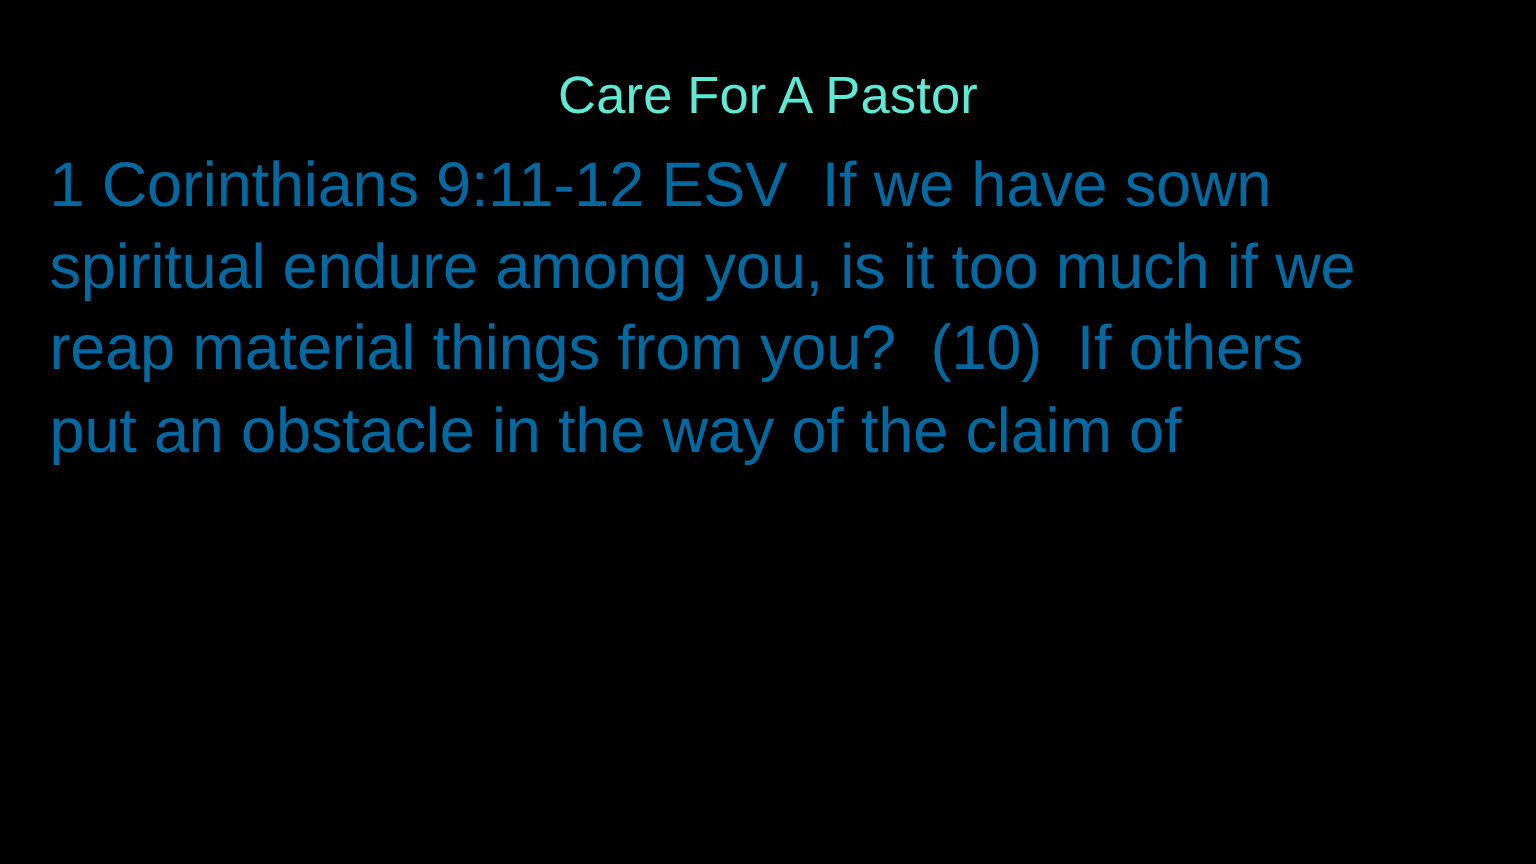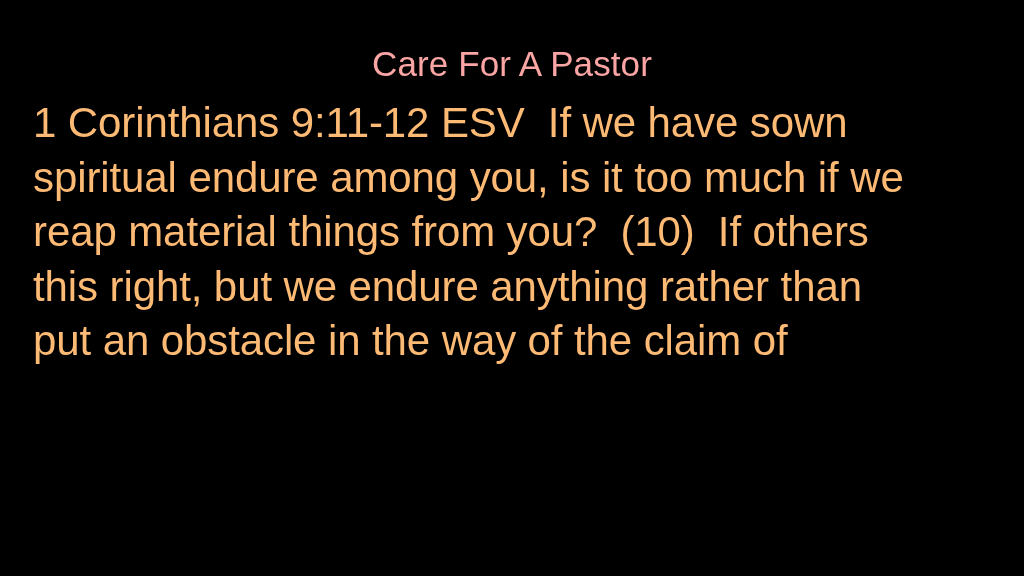--- a/index.html
+++ b/index.html
@@ -44,31 +44,30 @@
     color: #ffffff;
     font-size: 42px;
     line-height: 54.5px;
     font-weight: 400;
     letter-spacing: -0.1px;
   }
 
   .scripture-line {
     display: block;
     white-space: pre;
-    color: #fdba74;
+    color: #0369a1;
   }
 </style>
 </head>
 <body style="background: rgb(0, 0, 0);">
 
 <div id="slide" style="background: rgb(0, 0, 0);">
 
-  <div id="slide-title" style="color: #fca5a5;">Care For A Pastor</div>
+  <div id="slide-title" style="color: #5eead4;">Care For A Pastor</div>
 
   <div id="scripture-body" style="color: rgb(255, 255, 255);">
     <span class="scripture-line">1 Corinthians 9:11-12 ESV  If we have sown</span>
     <span class="scripture-line">spiritual endure among you, is it too much if we</span>
     <span class="scripture-line">reap material things from you?  (10)  If others</span>
-    <span class="scripture-line">this right, but we endure anything rather than</span>
     <span class="scripture-line">put an obstacle in the way of the claim of</span>
   </div>
 
 </div>
 
 </body></html>

